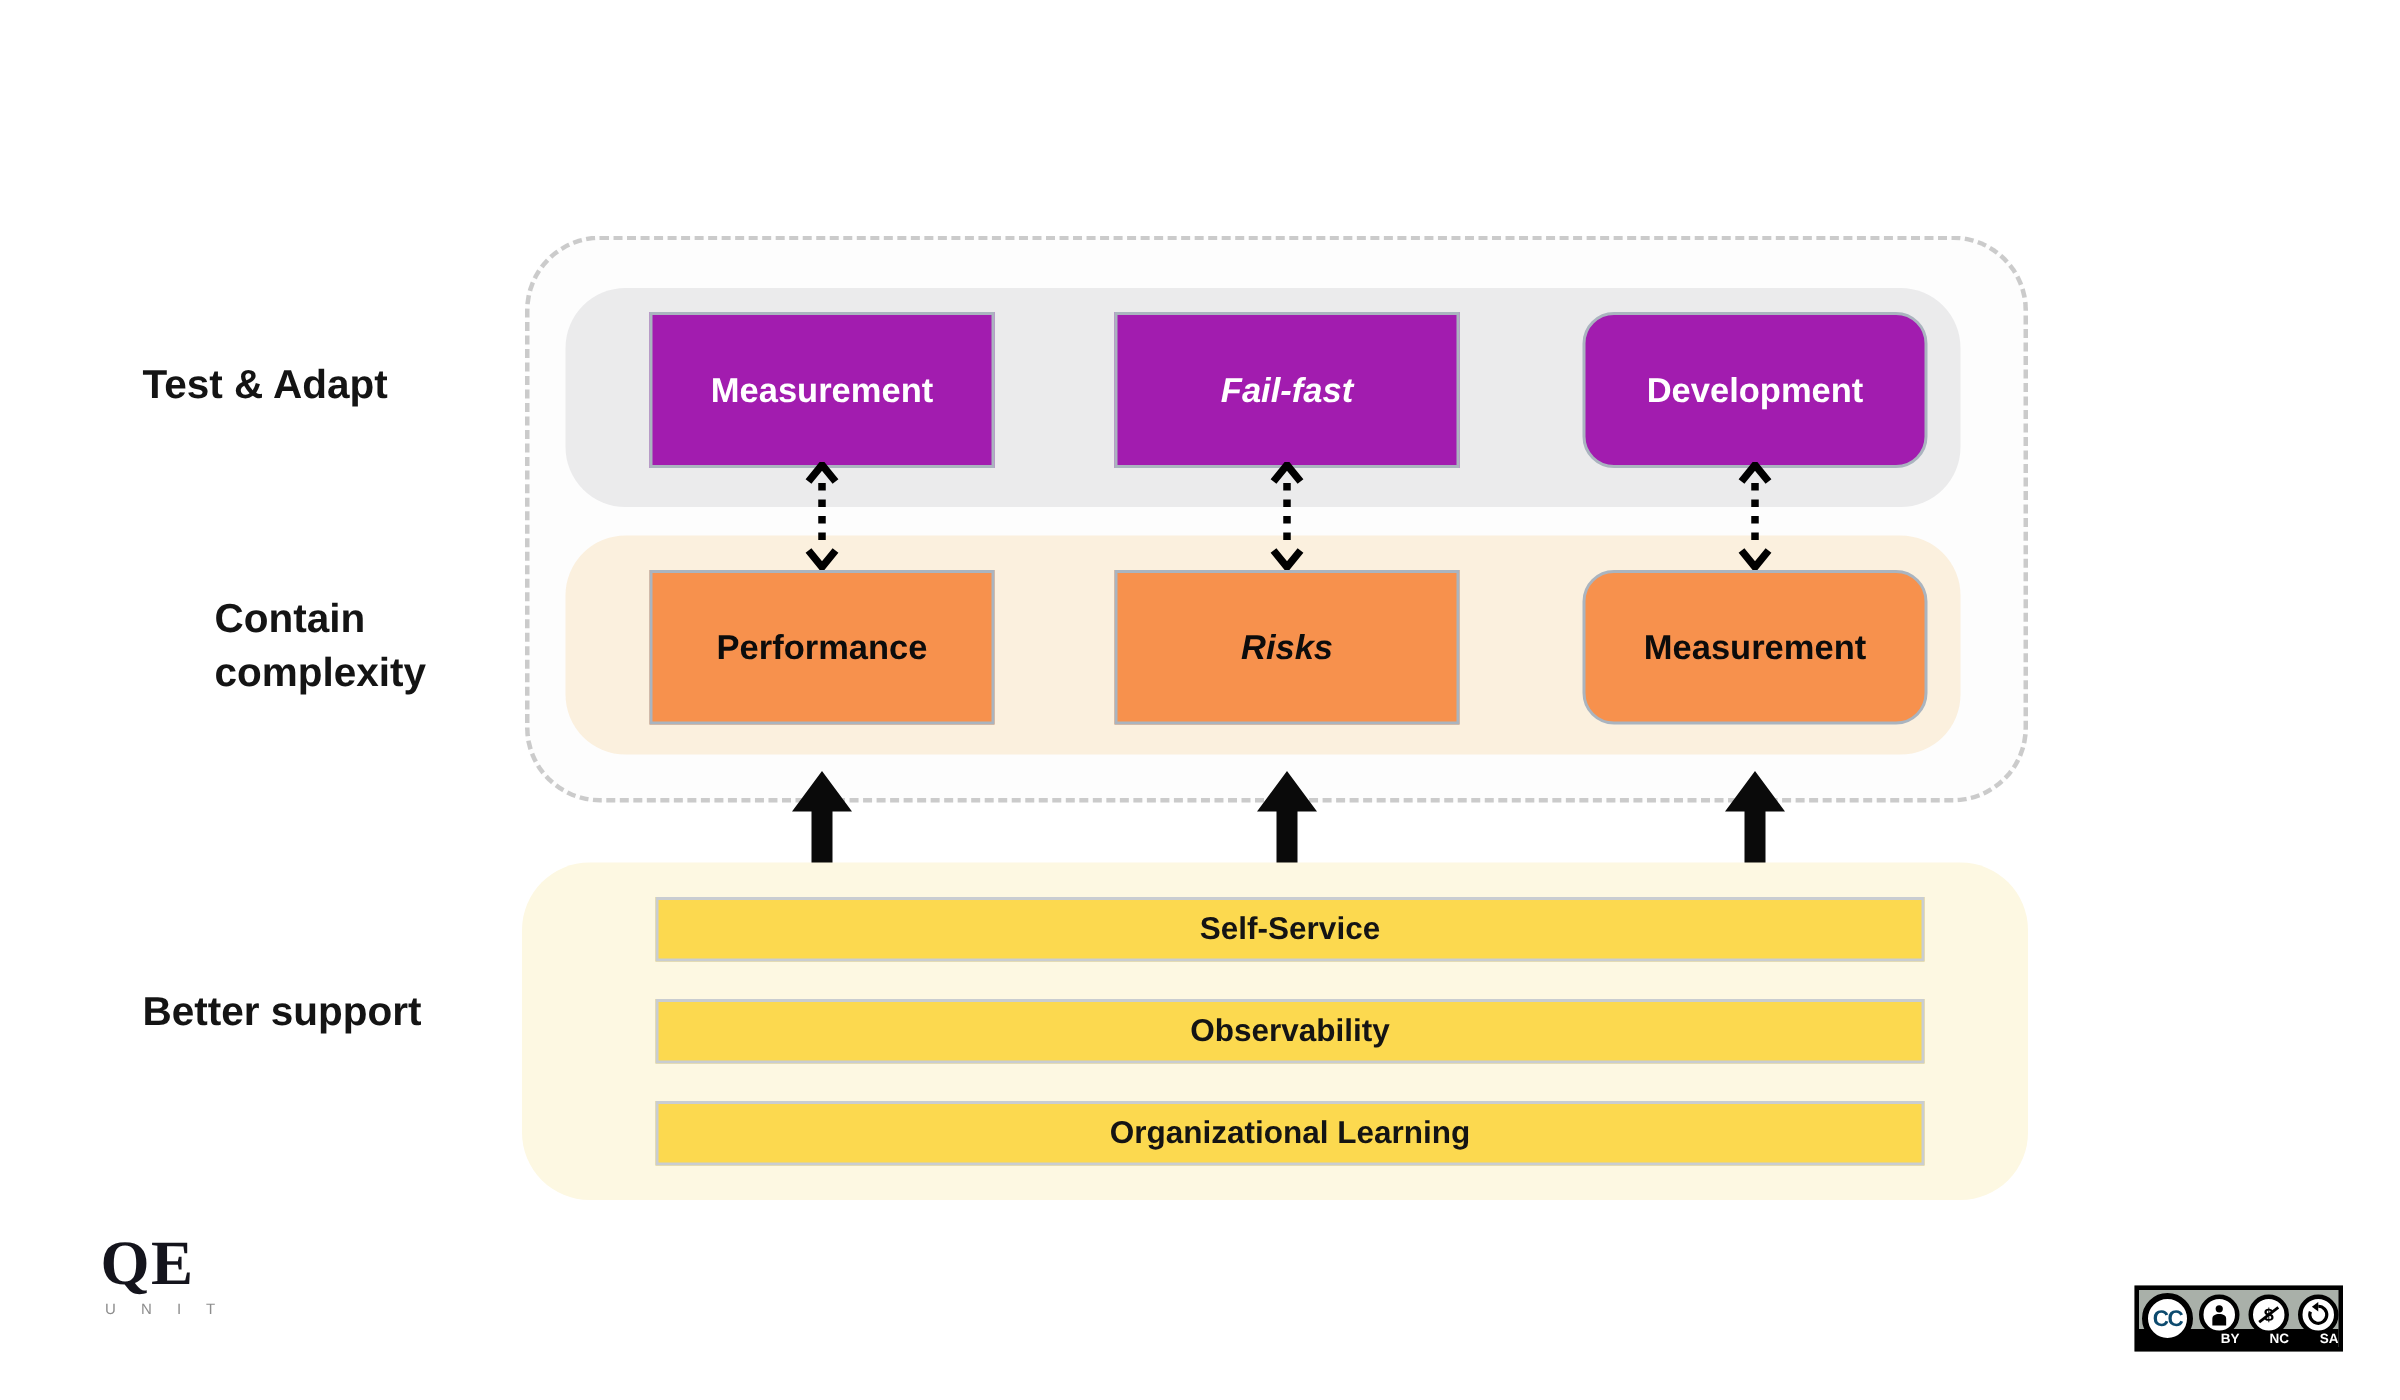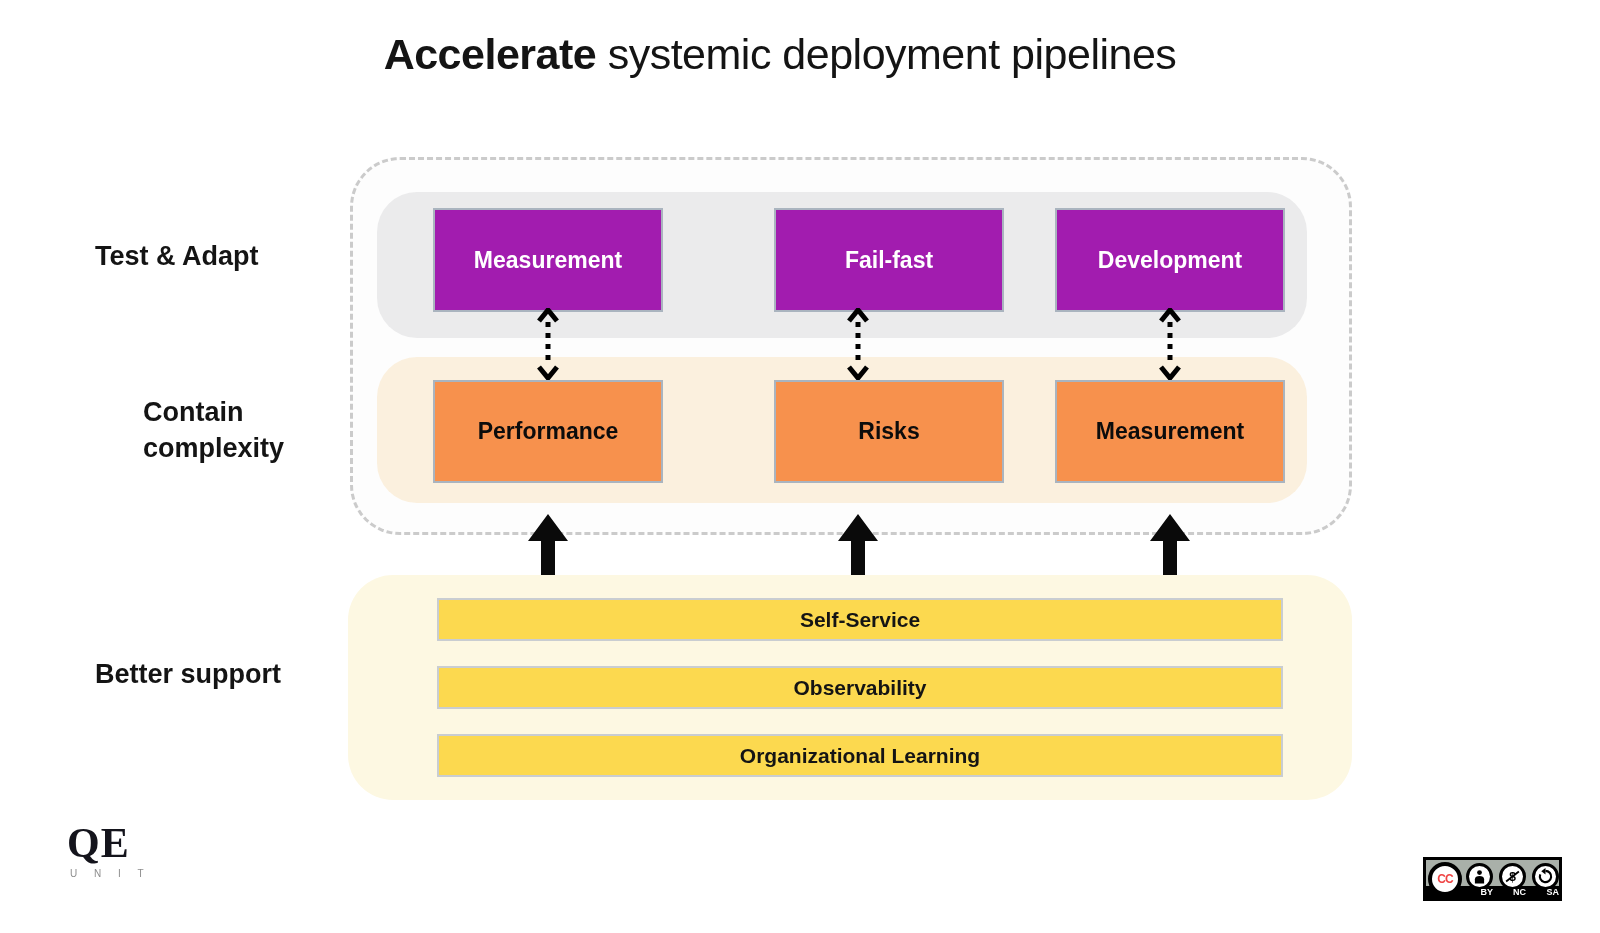--- a/index.html
+++ b/index.html
@@ -35,21 +35,21 @@
     background:#fbf0de;border-radius:40px;
   }
   
   .node{
     position:absolute;width:230px;height:104px;box-sizing:border-box;
     display:flex;align-items:center;justify-content:center;text-align:center;
     font-weight:700;font-size:23px;border:2px solid #aab4bf;
   }
   .node.black{background:#a21caf;color:#fff;top:208px;}
   .node.orange{background:#f7914d;color:#0c0c0c;top:380px;height:103px;}
-  .col1{left:433px;} .col2{left:774px;} .col3{left:1055px;}
+  .col1{left:433px;} .col2{left:743px;font-style:italic;} .col3{left:1055px;border-radius:21px;}
   
   .dotted-arrow{position:absolute;top:308px;width:24px;height:72px;}
   .da1{left:536px;} .da2{left:846px;} .da3{left:1158px;}
   .up-arrow{position:absolute;top:514px;width:40px;height:64px;}
   .ua1{left:528px;} .ua2{left:838px;} .ua3{left:1150px;}
   
   .yellow-box{
     position:absolute;left:348px;top:575px;width:1004px;height:225px;
     background:#fdf8e2;border-radius:45px;
   }
@@ -74,36 +74,35 @@
   .cc-badge{
     position:absolute;left:1423px;top:857px;width:139px;height:44px;
     background:#a9b0a9;border:3px solid #000;box-sizing:border-box;
   }
   .cc-strip{position:absolute;left:0;right:0;bottom:0;height:12px;background:#000;}
   .cc-circle{
     position:absolute;border-radius:50%;background:#fff;border:3px solid #000;
     box-sizing:border-box;display:flex;align-items:center;justify-content:center;
   }
   .cc-main{left:2px;top:2px;width:34px;height:34px;border-width:4px;
-    font-weight:700;font-size:12px;letter-spacing:-1px;color:#ef4444;}
+    font-weight:700;font-size:15px;letter-spacing:-1px;color:#0c4a6e;}
   .cc-small{width:27px;height:27px;top:3px;}
   .cc-by{left:40px;} .cc-nc{left:73px;} .cc-sa{left:106px;}
   .cc-label{
     position:absolute;bottom:0px;height:12px;line-height:12px;width:27px;text-align:right;
     color:#fff;font-size:9px;font-weight:700;
   }
   .cl-by{left:40px;} .cl-nc{left:73px;} .cl-sa{left:106px;}
   .cc-small svg{display:block;}
 </style>
 </head>
 <body>
 
 <div class="canvas">
 
-  <h1 class="title"><span class="em">Accelerate</span><span> systemic deployment pipelines</span></h1>
 
   <div class="row-label lbl-test">Test &amp; Adapt</div>
   <div class="row-label lbl-contain">Contain
 complexity</div>
   <div class="row-label lbl-better">Better support</div>
 
   <div class="dashed-box"></div>
   <div class="gray-row"></div>
   <div class="cream-row"></div>
 

